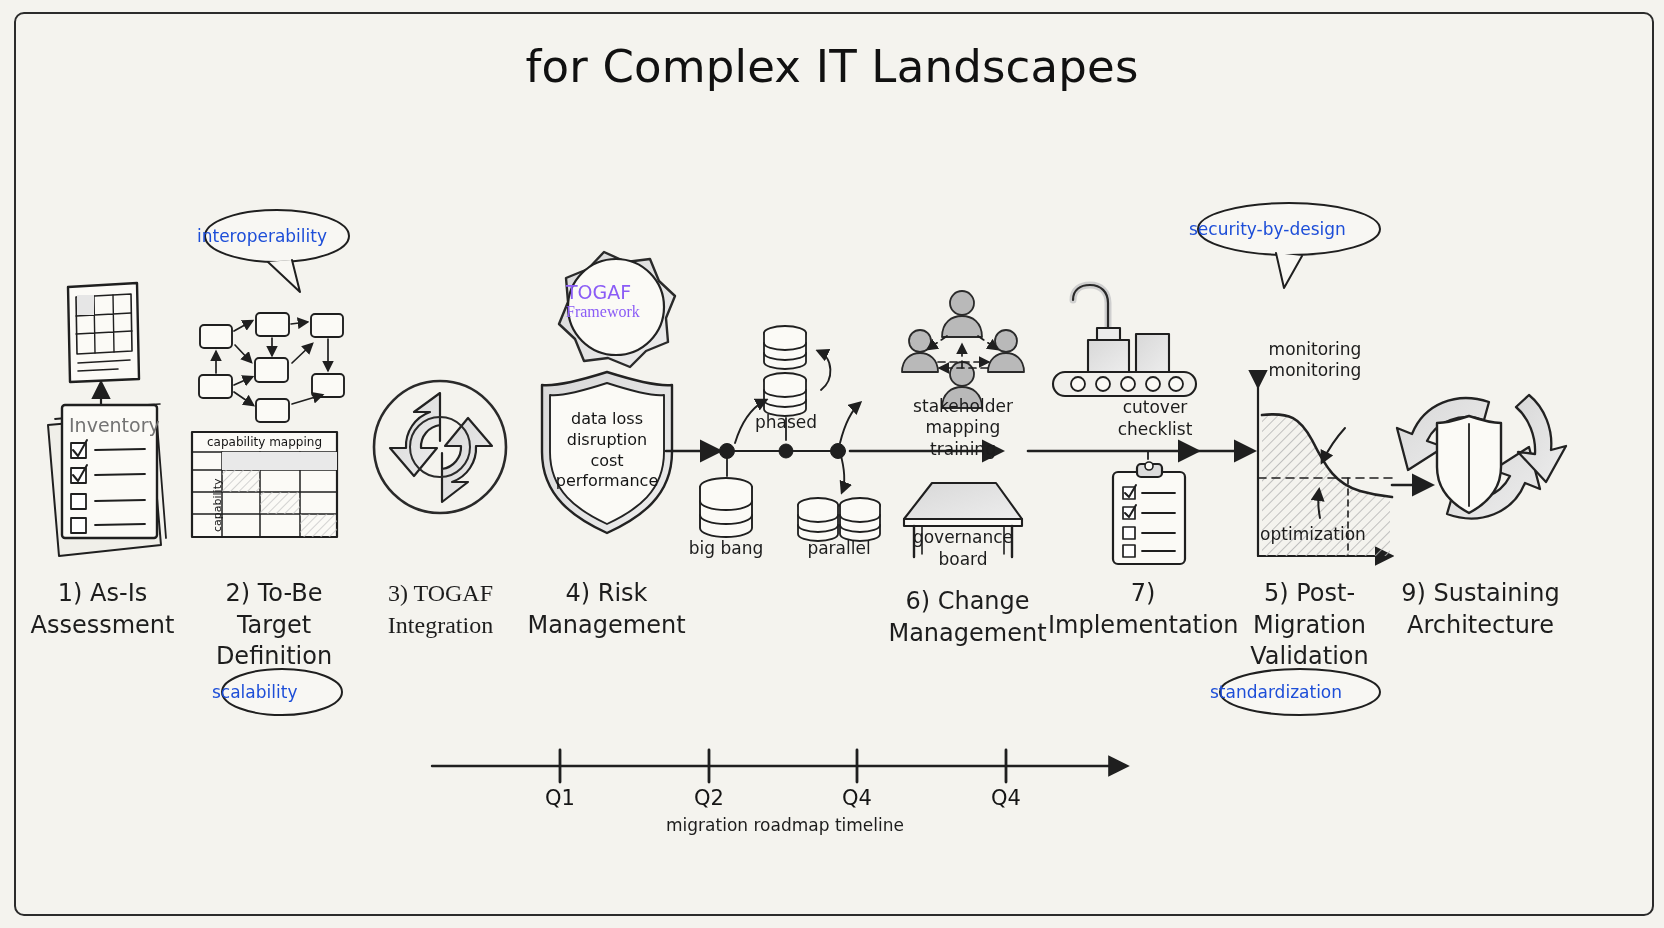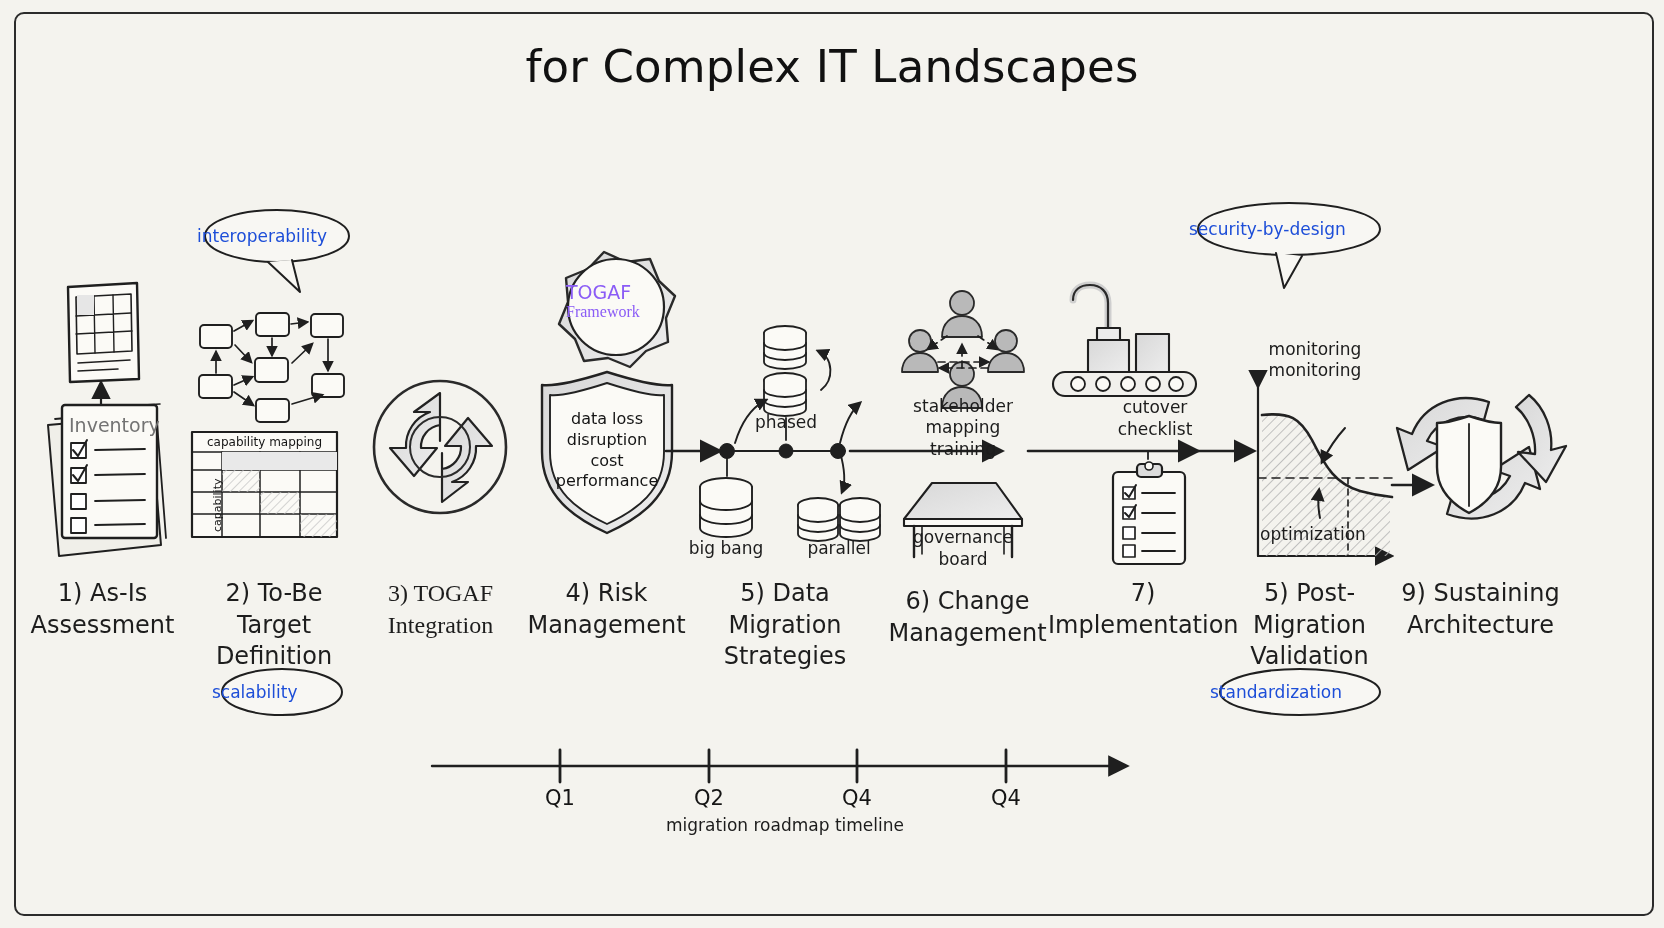--- a/index.html
+++ b/index.html
@@ -358,24 +358,20 @@
     <b>Definition</b>
   </div>
   <div class="cap" style="left:358px;top:578px;width:165px;font-family:Liberation Serif, serif;">
     <b>3) TOGAF</b>
     <b>Integration</b>
   </div>
   <div class="cap" style="left:524px;top:578px;width:165px;">
     <b>4) Risk</b>
     <b>Management</b>
   </div>
-  <div class="cap" style="left:690px;top:578px;width:190px;">
-    <b>5) Data Migration</b>
-    <b>Strategies</b>
-  </div>
   <div class="cap" style="left:885px;top:578px;width:165px;margin-top:8px;">
     <b>6) Change</b>
     <b>Management</b>
   </div>
   <div class="cap" style="left:1048px;top:578px;width:190px;">
     <b>7) Implementation</b>
     <b></b>
   </div>
   <div class="cap" style="left:1222px;top:578px;width:175px;">
     <b>5) Post-Migration</b>

